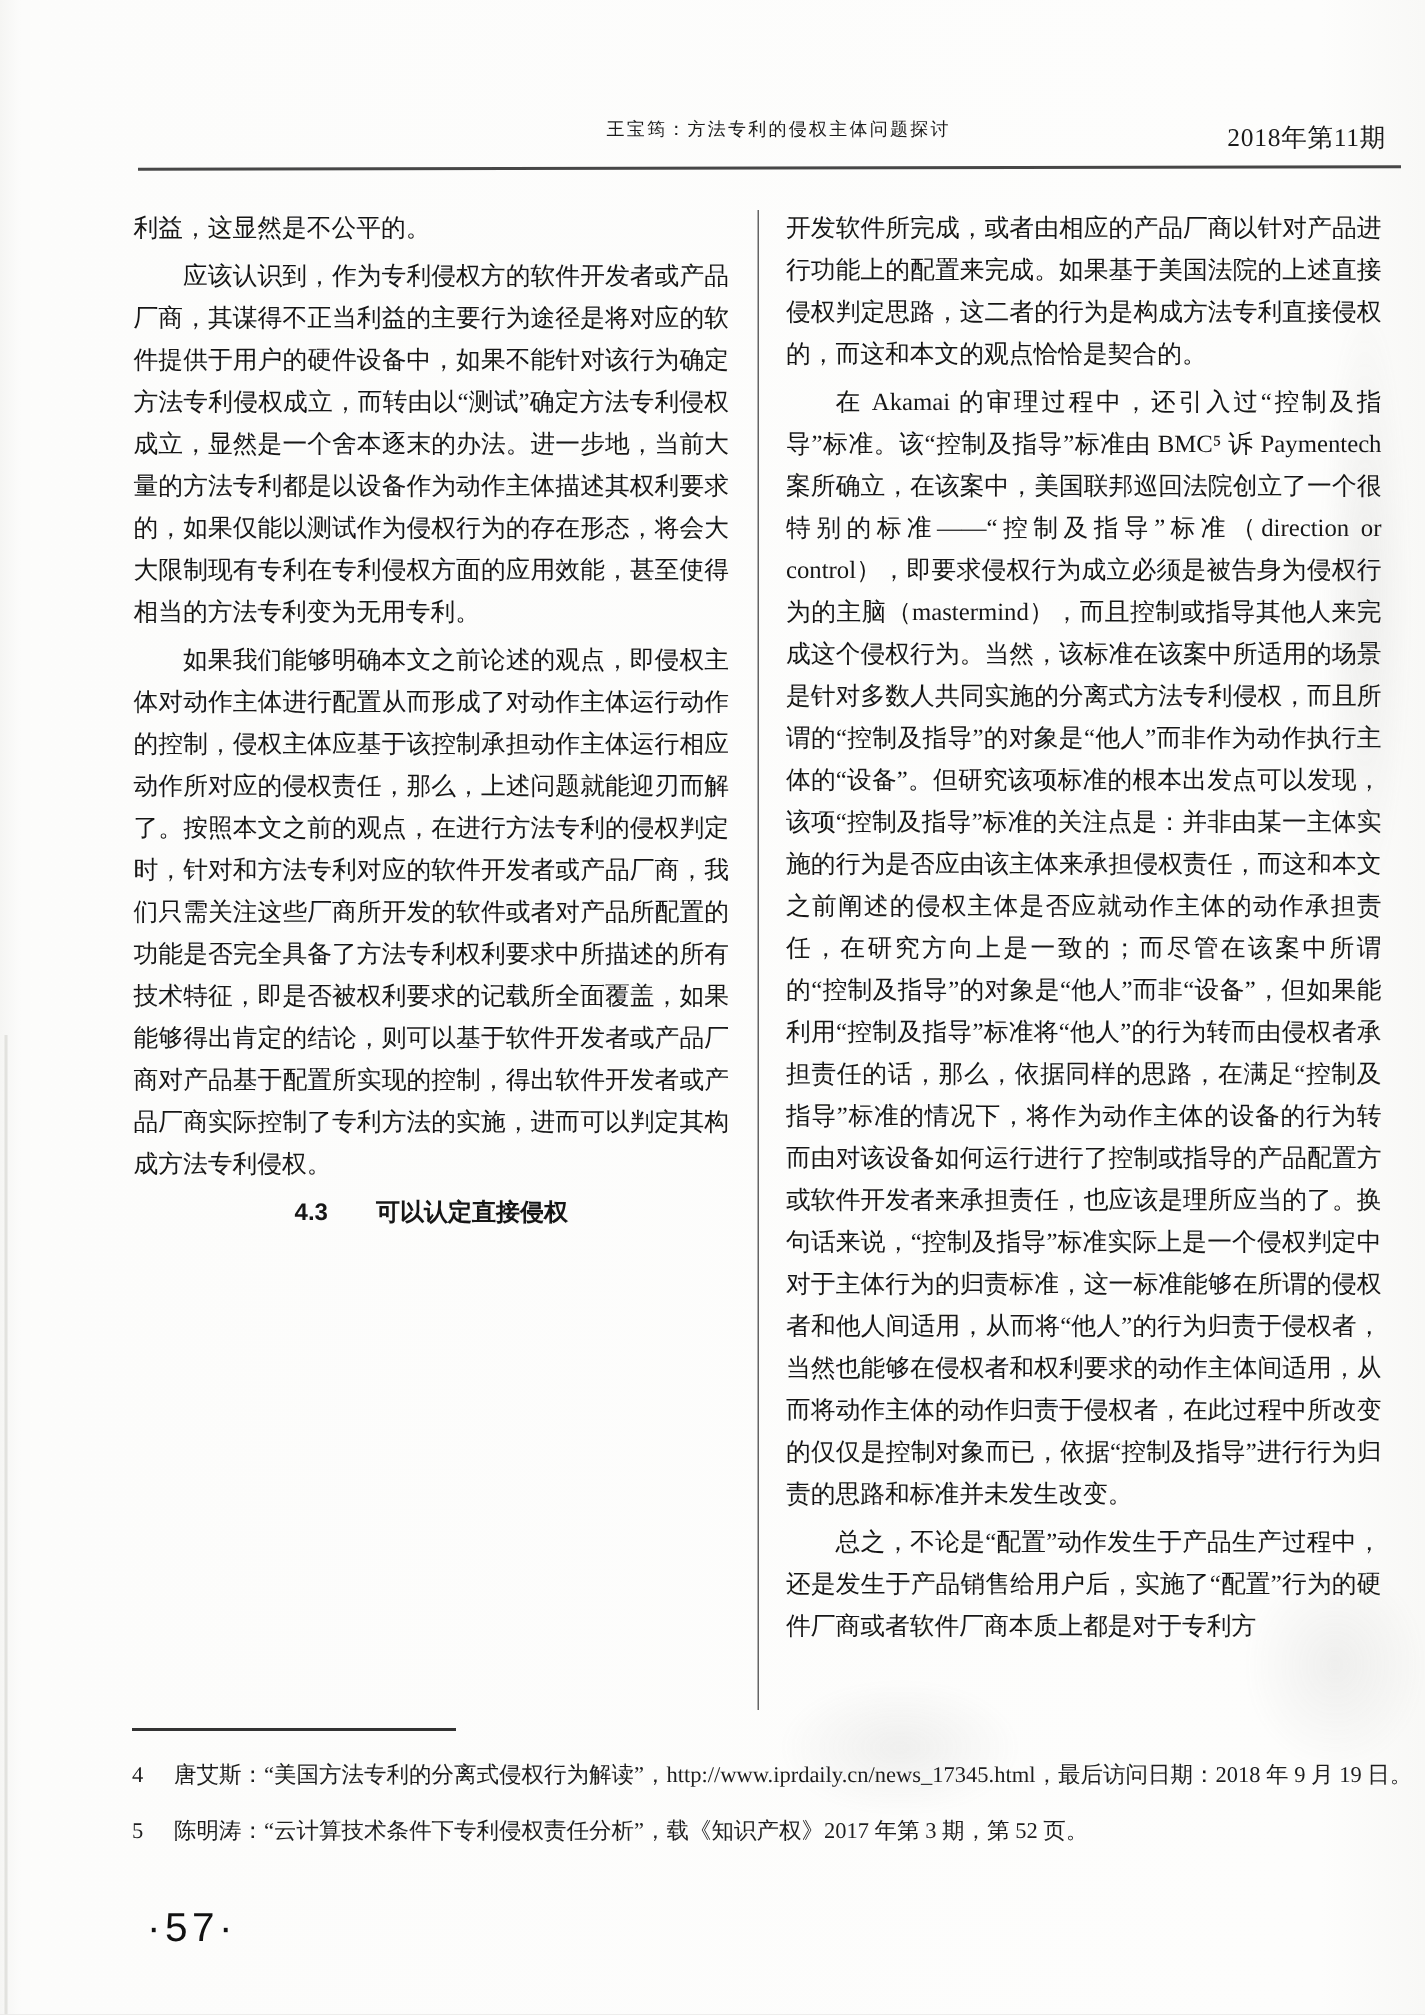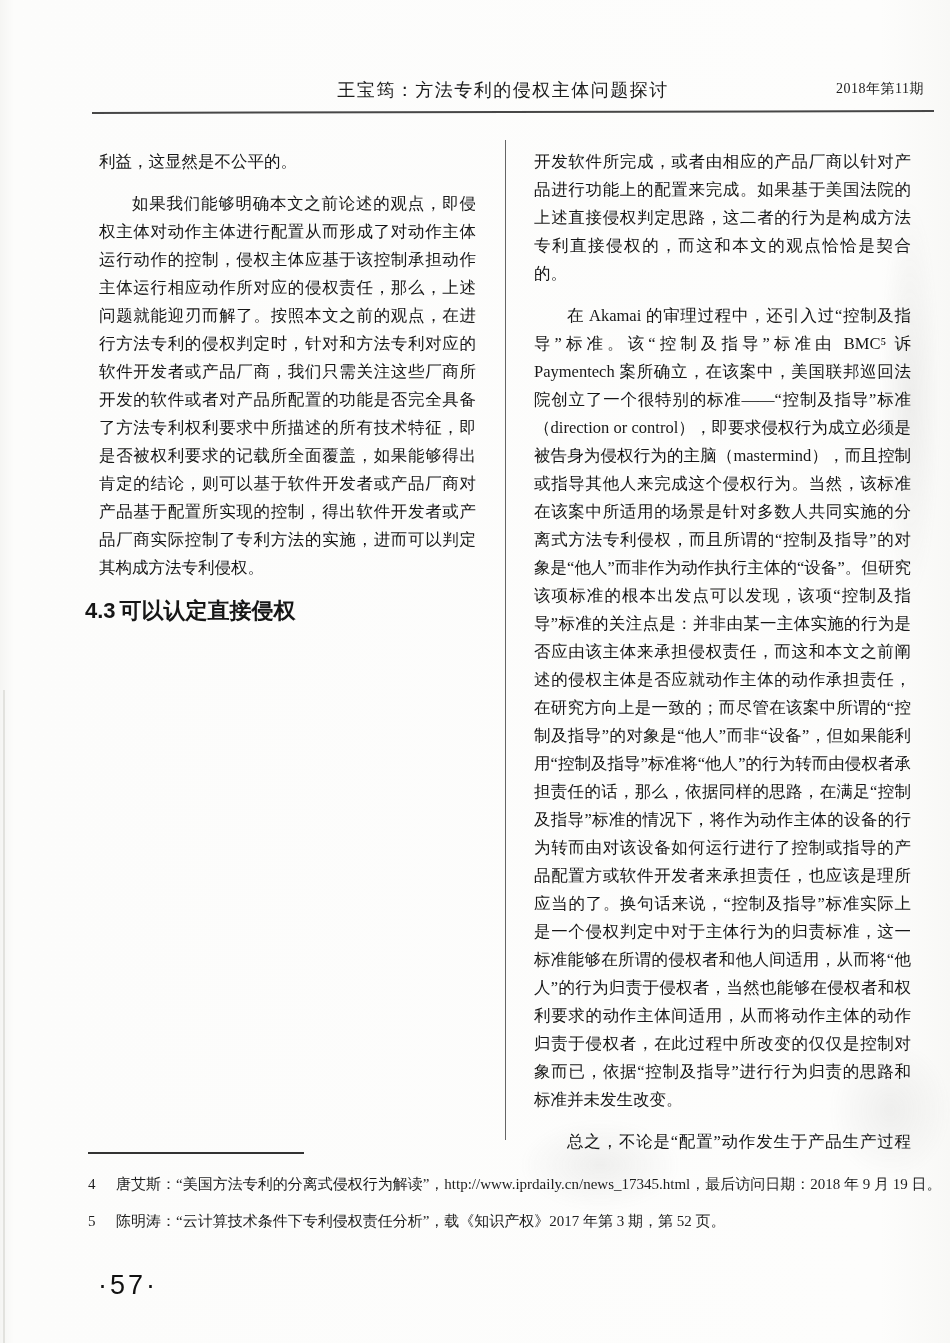--- a/index.html
+++ b/index.html
@@ -21,51 +21,51 @@
     position:absolute;border-radius:50%;
     background:radial-gradient(closest-side,rgba(120,120,120,.10),rgba(120,120,120,0));
     filter:blur(2px);
   }
   .bleed.b1{left:830px;top:1040px;width:120px;height:140px;}
   .bleed.b2{left:520px;top:1120px;width:160px;height:90px;}
   .bleed.b3{left:880px;top:200px;width:60px;height:400px;}
 
   .running-title{
     position:absolute;top:78px;left:50%;transform:translateX(-50%);
-    margin-left:28px;
-    font-size:18px;letter-spacing:1.5px;white-space:nowrap;color:#1b1b1b;
+    margin-left:44px;
+    font-size:12px;letter-spacing:1.5px;white-space:nowrap;color:#1b1b1b;
   }
   .issue{
     position:absolute;top:80px;right:26px;
-    font-size:14px;letter-spacing:.5px;color:#1b1b1b;
+    font-size:17px;letter-spacing:.5px;color:#1b1b1b;
   }
   .header-rule{
     position:absolute;top:111px;left:92px;right:16px;height:2px;
     background:#474747;transform:rotate(-.12deg);
   }
 
   .columns{
     position:absolute;top:134px;left:85px;width:843px;height:1018px;
     display:flex;gap:30px;overflow:hidden;
   }
   .col{
     width:405px;
     font-size:16.5px;line-height:28px;
     text-align:justify;
   }
-  .col p{margin:14px;}
+  .col p{margin:4px;}
   .col p.indent{text-indent:2em;}
   .col-divider{
     position:absolute;top:140px;left:505px;width:1px;height:1000px;
     background:#4a4a4a;opacity:.85;
   }
   .section-heading{
     font-family:"Liberation Sans","DejaVu Sans",sans-serif;
-    font-weight:bold;font-size:22px;line-height:30px;
-    display:flex;gap:4px;
+    font-weight:bold;font-size:16px;line-height:30px;
+    display:flex;gap:32px;justify-content:center;
   }
   .footnote-rule{
     position:absolute;top:1152px;left:88px;width:216px;height:2px;background:#333;
   }
   .footnotes{
     position:absolute;top:1166px;left:88px;right:18px;
     font-size:15px;line-height:37px;color:#1d1d1d;
   }
   .footnote{display:flex;}
   .fn-num{width:28px;flex:none;}
@@ -88,20 +88,21 @@
 
   <div class="running-title">王宝筠：方法专利的侵权主体问题探讨</div>
   <div class="issue">2018年第11期</div>
   <div class="header-rule"></div>
 
   <div class="col-divider"></div>
 
   <div class="columns">
     <div class="col">
       <p>利益，这显然是不公平的。</p>
+      <p class="indent">应该认识到，作为专利侵权方的软件开发者或产品厂商，其谋得不正当利益的主要行为途径是将对应的软件提供于用户的硬件设备中，如果不能针对该行为确定方法专利侵权成立，而转由以“测试”确定方法专利侵权成立，显然是一个舍本逐末的办法。进一步地，当前大量的方法专利都是以设备作为动作主体描述其权利要求的，如果仅能以测试作为侵权行为的存在形态，将会大大限制现有专利在专利侵权方面的应用效能，甚至使得相当的方法专利变为无用专利。</p>
       <p class="indent">如果我们能够明确本文之前论述的观点，即侵权主体对动作主体进行配置从而形成了对动作主体运行动作的控制，侵权主体应基于该控制承担动作主体运行相应动作所对应的侵权责任，那么，上述问题就能迎刃而解了。按照本文之前的观点，在进行方法专利的侵权判定时，针对和方法专利对应的软件开发者或产品厂商，我们只需关注这些厂商所开发的软件或者对产品所配置的功能是否完全具备了方法专利权利要求中所描述的所有技术特征，即是否被权利要求的记载所全面覆盖，如果能够得出肯定的结论，则可以基于软件开发者或产品厂商对产品基于配置所实现的控制，得出软件开发者或产品厂商实际控制了专利方法的实施，进而可以判定其构成方法专利侵权。</p>
       <div class="section-heading">
         <span>4.3</span>
         <span>可以认定直接侵权</span>
       </div>
     </div>
     <div class="col">
       <p>开发软件所完成，或者由相应的产品厂商以针对产品进行功能上的配置来完成。如果基于美国法院的上述直接侵权判定思路，这二者的行为是构成方法专利直接侵权的，而这和本文的观点恰恰是契合的。</p>
       <p class="indent">在 Akamai 的审理过程中，还引入过“控制及指导”标准。该“控制及指导”标准由 BMC⁵ 诉 Paymentech 案所确立，在该案中，美国联邦巡回法院创立了一个很特别的标准——“控制及指导”标准（direction or control），即要求侵权行为成立必须是被告身为侵权行为的主脑（mastermind），而且控制或指导其他人来完成这个侵权行为。当然，该标准在该案中所适用的场景是针对多数人共同实施的分离式方法专利侵权，而且所谓的“控制及指导”的对象是“他人”而非作为动作执行主体的“设备”。但研究该项标准的根本出发点可以发现，该项“控制及指导”标准的关注点是：并非由某一主体实施的行为是否应由该主体来承担侵权责任，而这和本文之前阐述的侵权主体是否应就动作主体的动作承担责任，在研究方向上是一致的；而尽管在该案中所谓的“控制及指导”的对象是“他人”而非“设备”，但如果能利用“控制及指导”标准将“他人”的行为转而由侵权者承担责任的话，那么，依据同样的思路，在满足“控制及指导”标准的情况下，将作为动作主体的设备的行为转而由对该设备如何运行进行了控制或指导的产品配置方或软件开发者来承担责任，也应该是理所应当的了。换句话来说，“控制及指导”标准实际上是一个侵权判定中对于主体行为的归责标准，这一标准能够在所谓的侵权者和他人间适用，从而将“他人”的行为归责于侵权者，当然也能够在侵权者和权利要求的动作主体间适用，从而将动作主体的动作归责于侵权者，在此过程中所改变的仅仅是控制对象而已，依据“控制及指导”进行行为归责的思路和标准并未发生改变。</p>
       <p class="indent">总之，不论是“配置”动作发生于产品生产过程中，还是发生于产品销售给用户后，实施了“配置”行为的硬件厂商或者软件厂商本质上都是对于专利方</p>

